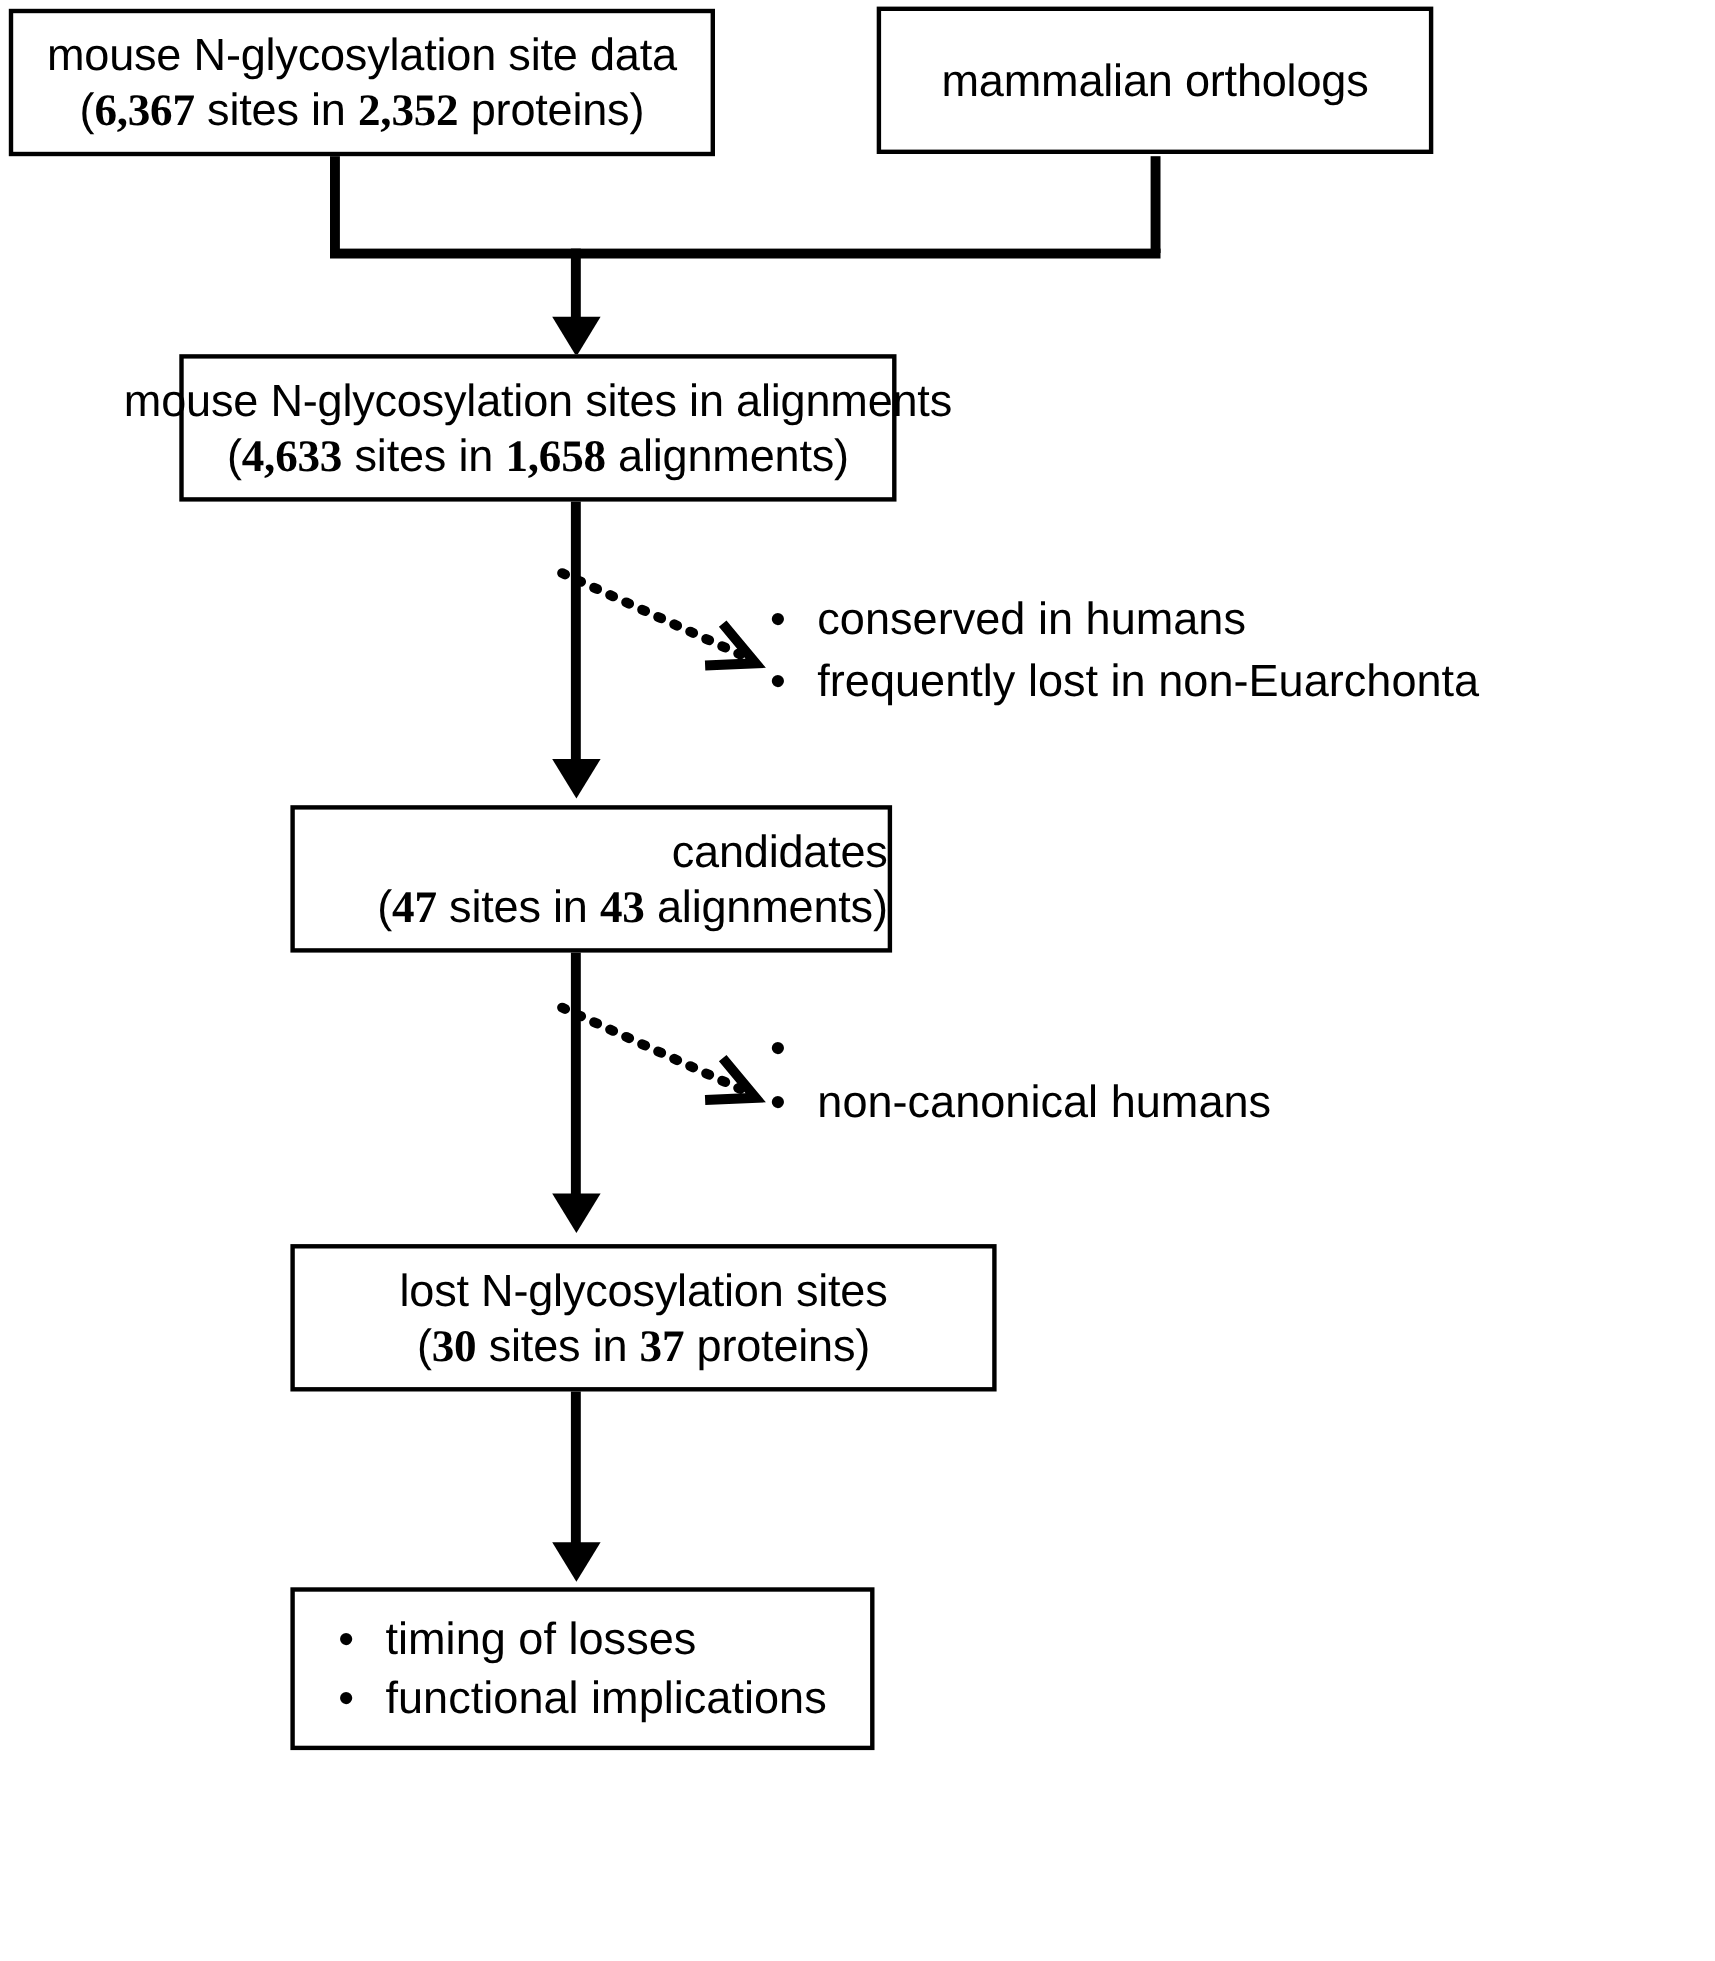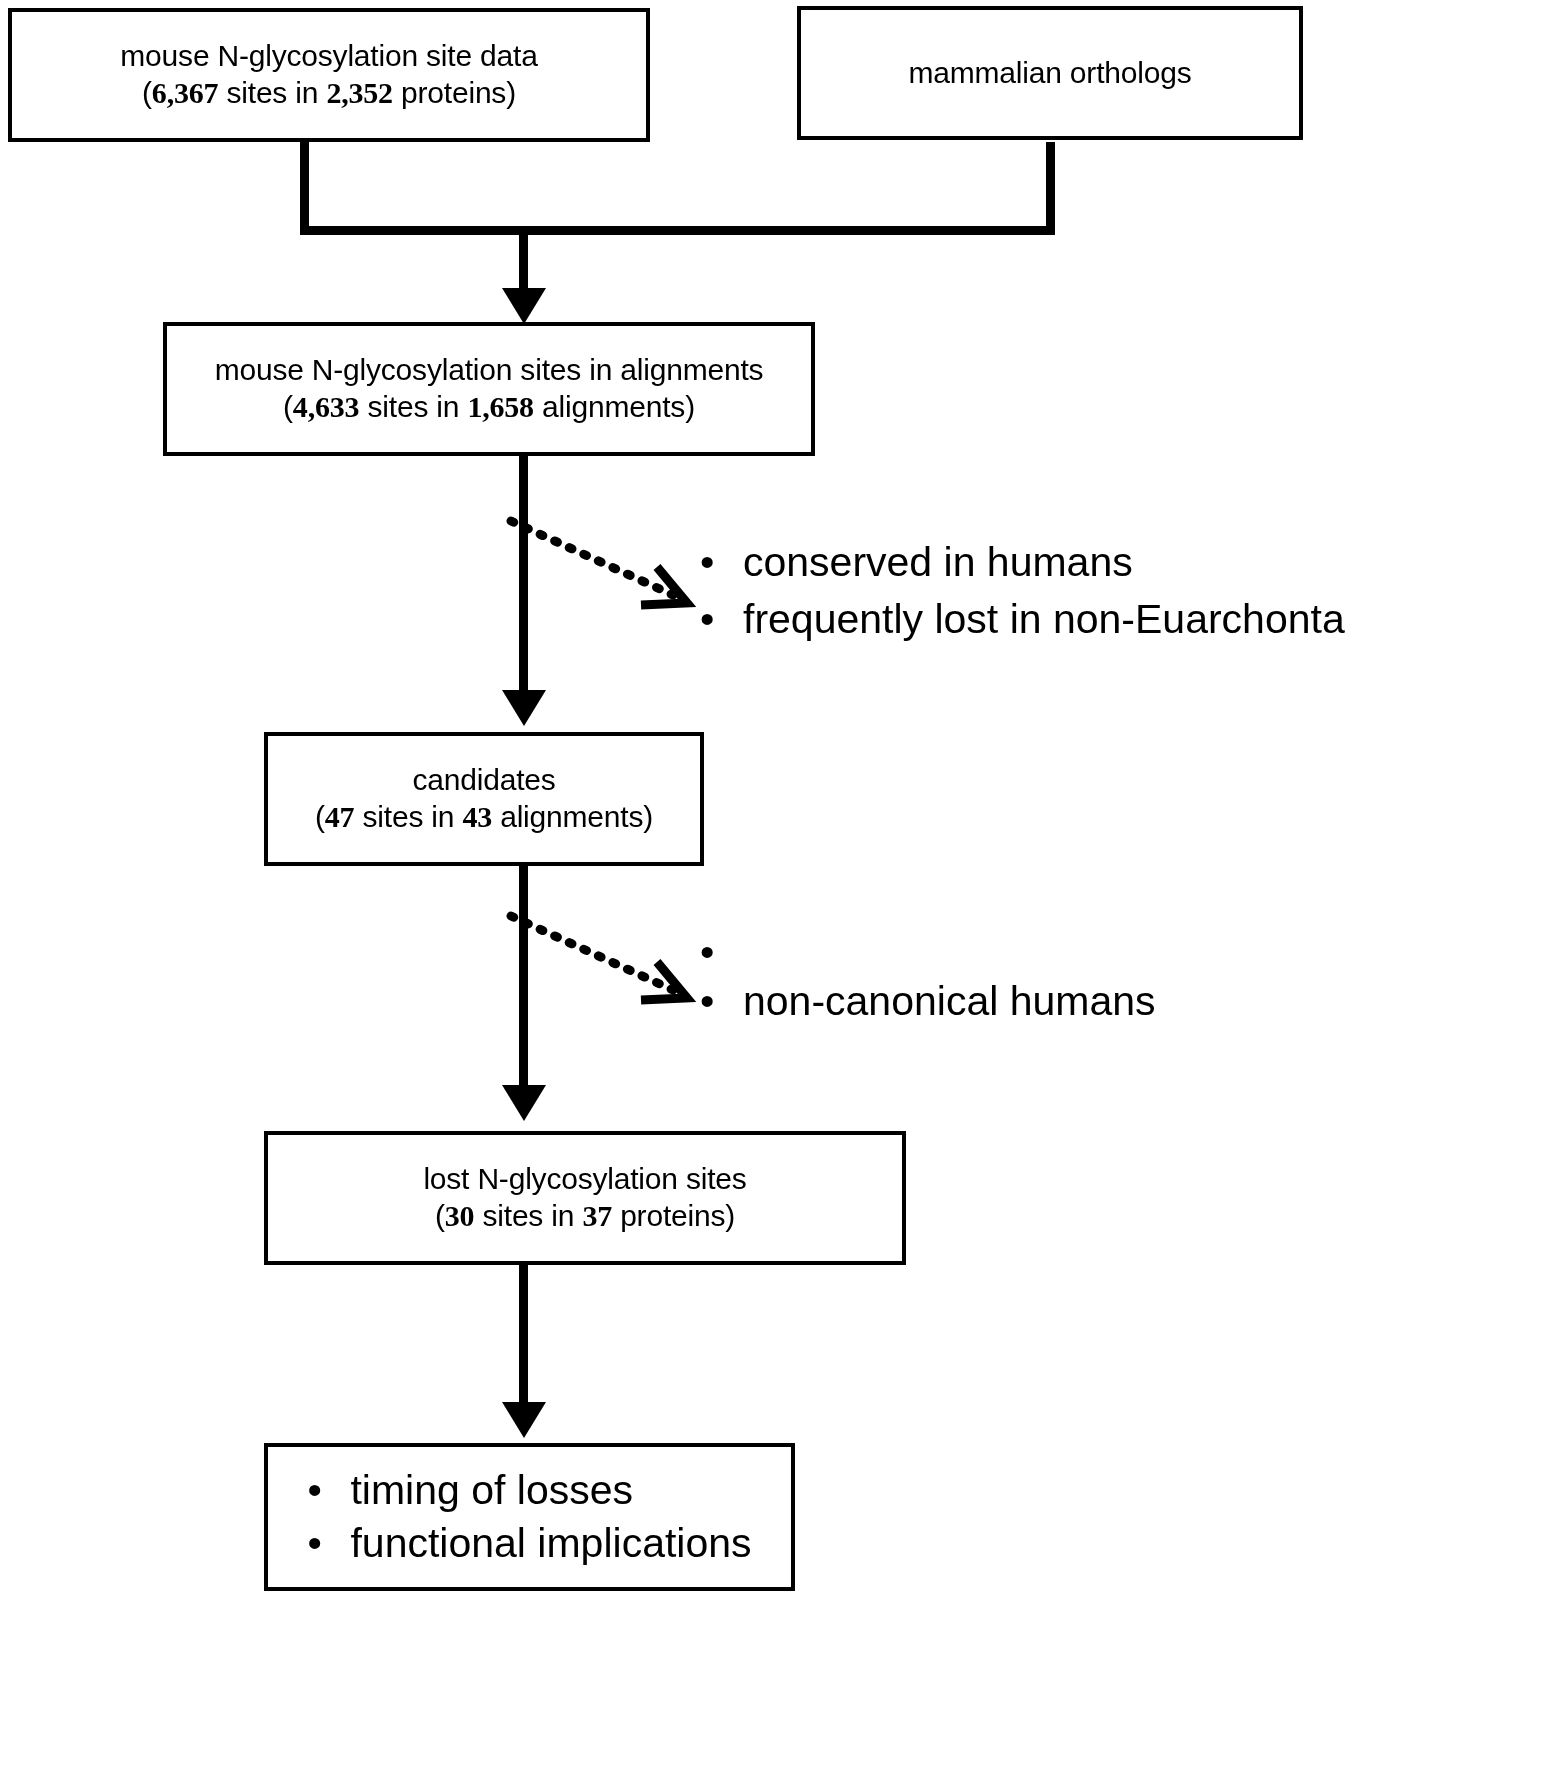--- a/index.html
+++ b/index.html
@@ -26,30 +26,30 @@
     display: flex;
     flex-direction: column;
     align-items: center;
     justify-content: center;
     text-align: center;
     line-height: 1.22;
   }
   .box-line {
     display: block;
     white-space: nowrap;
-    font-size: 30px;
+    font-size: 41px;
     letter-spacing: -0.2px;
   }
   .box-line b { font-weight: 700; font-family: Liberation Serif, serif; }
 
   
   #box-mouse-data   { left: 8px;   top: 8px;    width: 642px; height: 134px; }
   #box-orthologs    { left: 797px; top: 6px;    width: 506px; height: 134px; }
   #box-sites-align  { left: 163px; top: 322px;  width: 652px; height: 134px; }
-  #box-candidates   { left: 264px; top: 732px;  width: 440px; height: 134px; }
+  #box-candidates   { left: 264px; top: 732px;  width: 547px; height: 134px; align-items: flex-end; }
   #box-lost-sites   { left: 264px; top: 1131px; width: 642px; height: 134px; }
   #box-outcomes     { left: 264px; top: 1443px; width: 531px; height: 148px; }
 
   
   .vline {
     position: absolute;
     background: #000000;
     width: 9px;
   }
   .hline {

